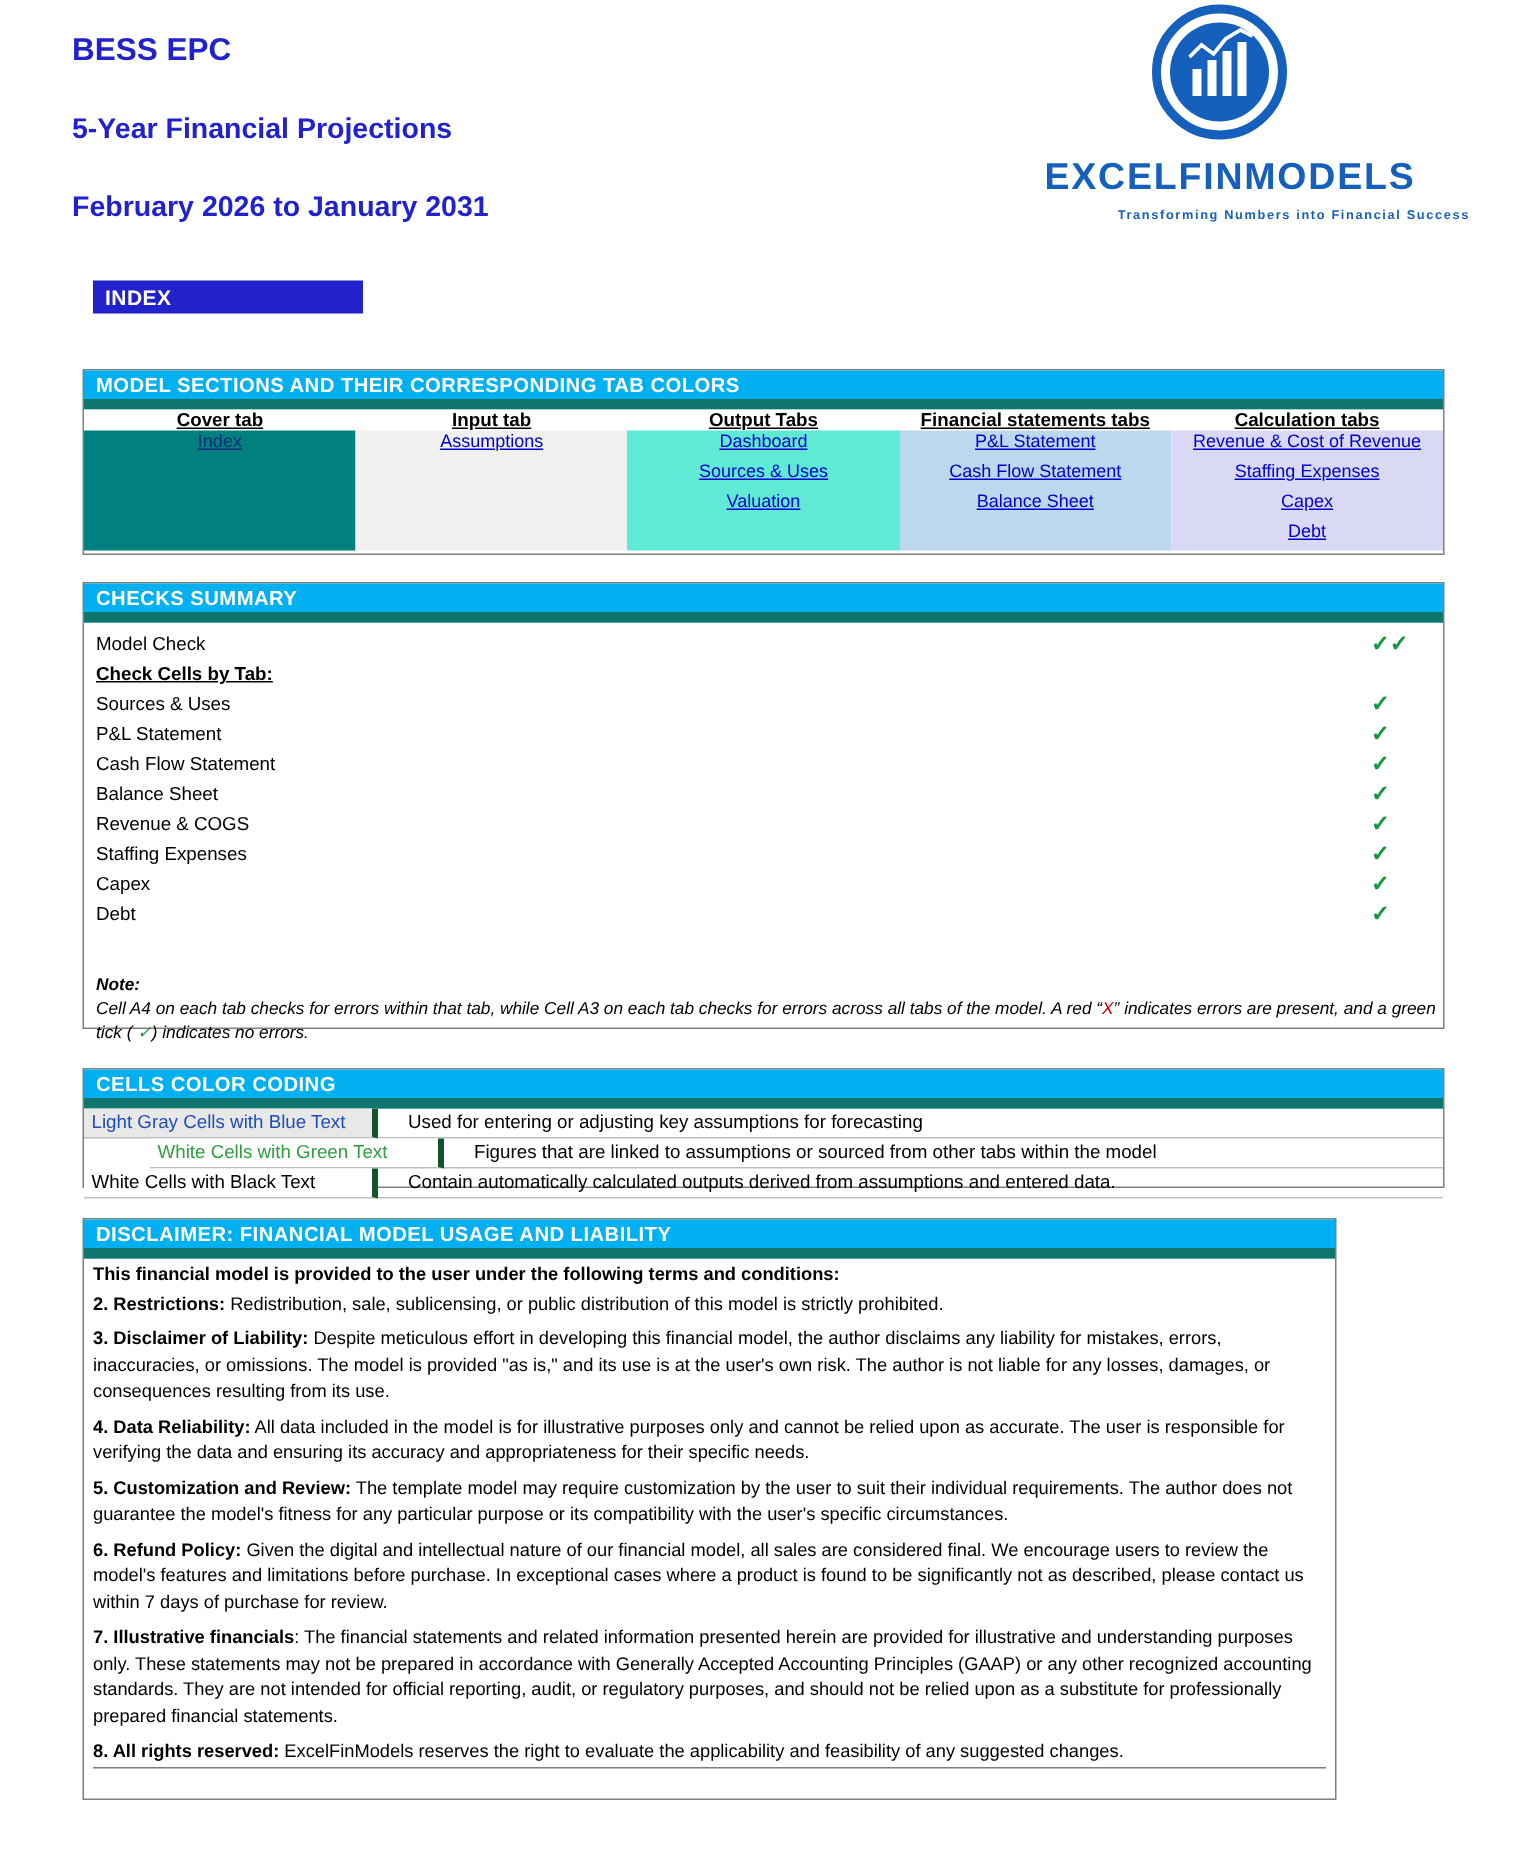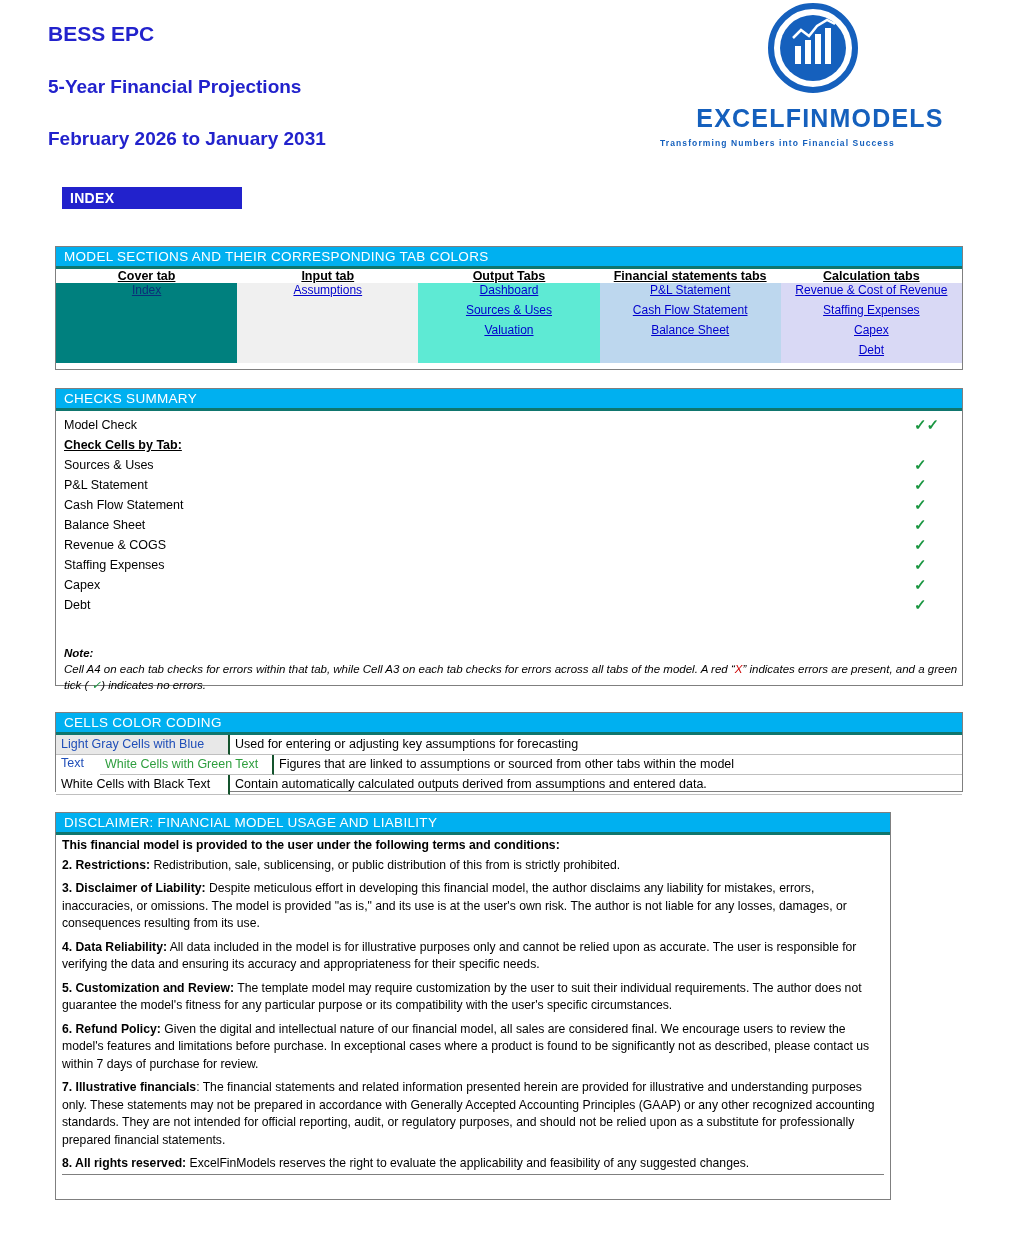--- a/index.html
+++ b/index.html
@@ -47,41 +47,41 @@
   .logo-text {
     position: absolute; left: 0px; top: 104px; width: 320px;
     text-align: center;
     color: #1560bd;
     font-size: 25px;
     font-weight: bold;
     letter-spacing: 1.2px;
   }
   .logo-tag {
     position: absolute; left: 0; top: 138px; width: 320px;
-    text-align: left;
+    text-align: right;
     color: #1560bd;
     font-size: 8.5px;
     font-weight: bold;
     letter-spacing: 1.1px;
   }
 
   
   .panel {
     position: absolute;
     border: 1px solid #7f7f7f;
     background: #ffffff;
   }
   .panel-header {
     background: #00b0f0;
     color: #ffffff;
-    font-weight: normal;
+    font-weight: bold;
     font-size: 13.5px;
     padding: 2px 0 2px 8px;
     letter-spacing: 0.3px;
-    border-bottom: 3px solid #0f766e;
+    border-bottom: 7px solid #0f766e;
   }
 
   
   #sections-panel { left: 55px; top: 246px; width: 908px; height: 124px; }
   .sec-table { width: 100%; border-collapse: collapse; table-layout: fixed; }
   .sec-table td, .sec-table th { padding: 0; }
   .sec-head {
     text-align: center;
     font-size: 12.5px;
     font-weight: bold;
@@ -138,30 +138,30 @@
     line-height: 16px;
   }
   .note b { font-style: italic; }
   .note .red { color: #cc0000; }
   .note .grn { color: #1a9641; }
 
   
   #colors-panel { left: 55px; top: 712px; width: 908px; height: 80px; }
   .cc-row { display: flex; font-size: 12.5px; height: 20px; align-items: center; }
   .cc-key {
-    width: 174px;
-    border-right: 2px solid #14532d;
+    width: 196px;
+    border-right: 4px solid #14532d;
     border-bottom: 1px solid #bfbfbf;
     padding-left: 5px;
     height: 20px;
     line-height: 19px;
   }
   .cc-val {
     flex: 1;
-    padding-left: 5px;
+    padding-left: 20px;
     border-bottom: 1px solid #bfbfbf;
     height: 20px;
     line-height: 19px;
   }
   .key-gray { background: #e8e8e8; color: #1f4eb8; }
   .key-green { background: #ffffff; color: #2e9e3e; margin-left: 44px; }
   .key-black { background: #ffffff; color: #000000; }
 
   
   #disclaimer-panel { left: 55px; top: 812px; width: 836px; height: 388px; }
@@ -306,21 +306,21 @@
       <div class="cc-val">Contain automatically calculated outputs derived from assumptions and entered data.</div>
     </div>
   </div>
 
   <div class="panel" id="disclaimer-panel">
     <div class="panel-header">DISCLAIMER: FINANCIAL MODEL USAGE AND LIABILITY</div>
     <div class="disc-body">
       <div class="disc-intro">This financial model  is provided to the user under the following terms and conditions:</div>
 
       <div class="disc-item">
-        <b>2. Restrictions:</b><span> Redistribution, sale, sublicensing, or public distribution of this from is strictly prohibited.</span>
+        <b>2. Restrictions:</b><span> Redistribution, sale, sublicensing, or public distribution of this model is strictly prohibited.</span>
       </div>
       <div class="disc-item">
         <b>3. Disclaimer of Liability:</b><span> Despite meticulous effort in developing this financial model, the author disclaims any liability for mistakes, errors, inaccuracies, or omissions. The model is provided "as is," and its use is at the user's own risk.  The author is not liable for  any losses, damages, or consequences resulting from its use.</span>
       </div>
       <div class="disc-item">
         <b>4. Data Reliability:</b><span> All data included in the model is for illustrative purposes only and cannot be relied upon as accurate. The user is  responsible for verifying the data and ensuring its accuracy and appropriateness for their specific needs.</span>
       </div>
       <div class="disc-item">
         <b>5. Customization and Review:</b><span> The template model may require customization by the user to suit their individual requirements. The author does not guarantee the model's fitness for any  particular purpose or its compatibility with the user's  specific circumstances.</span>
       </div>

